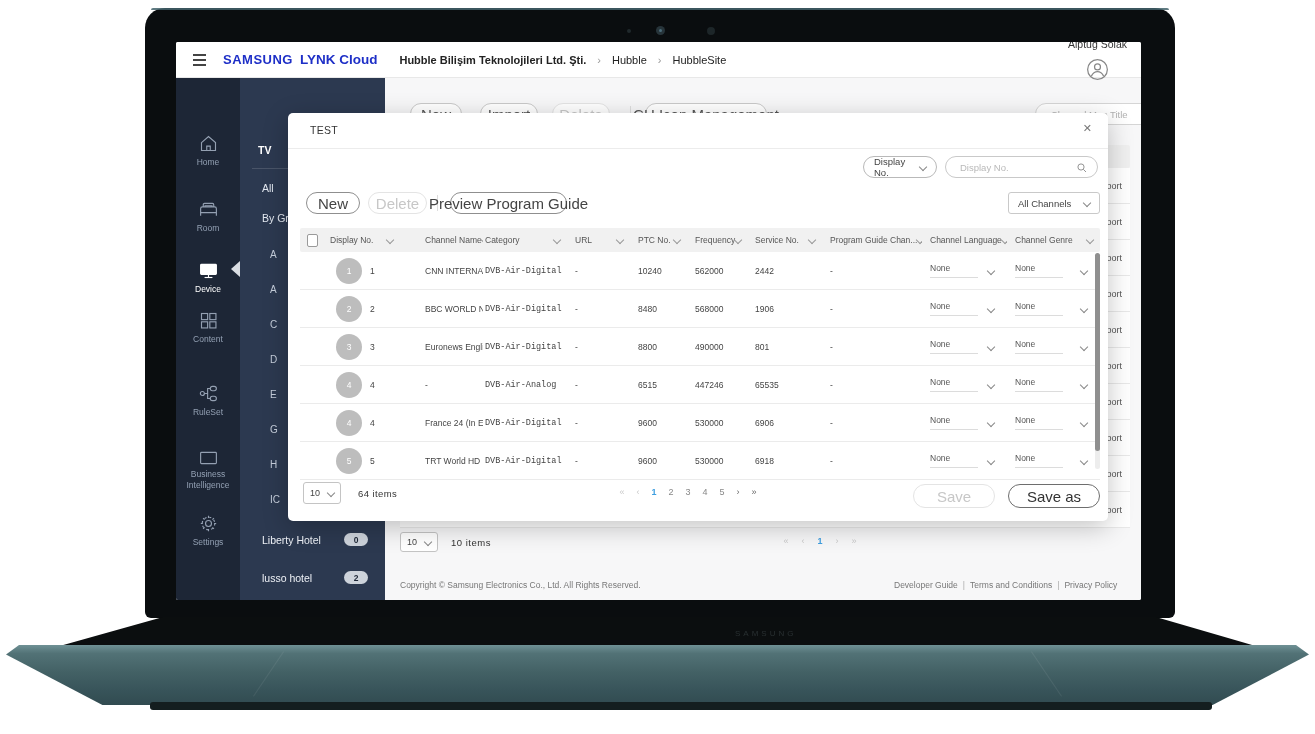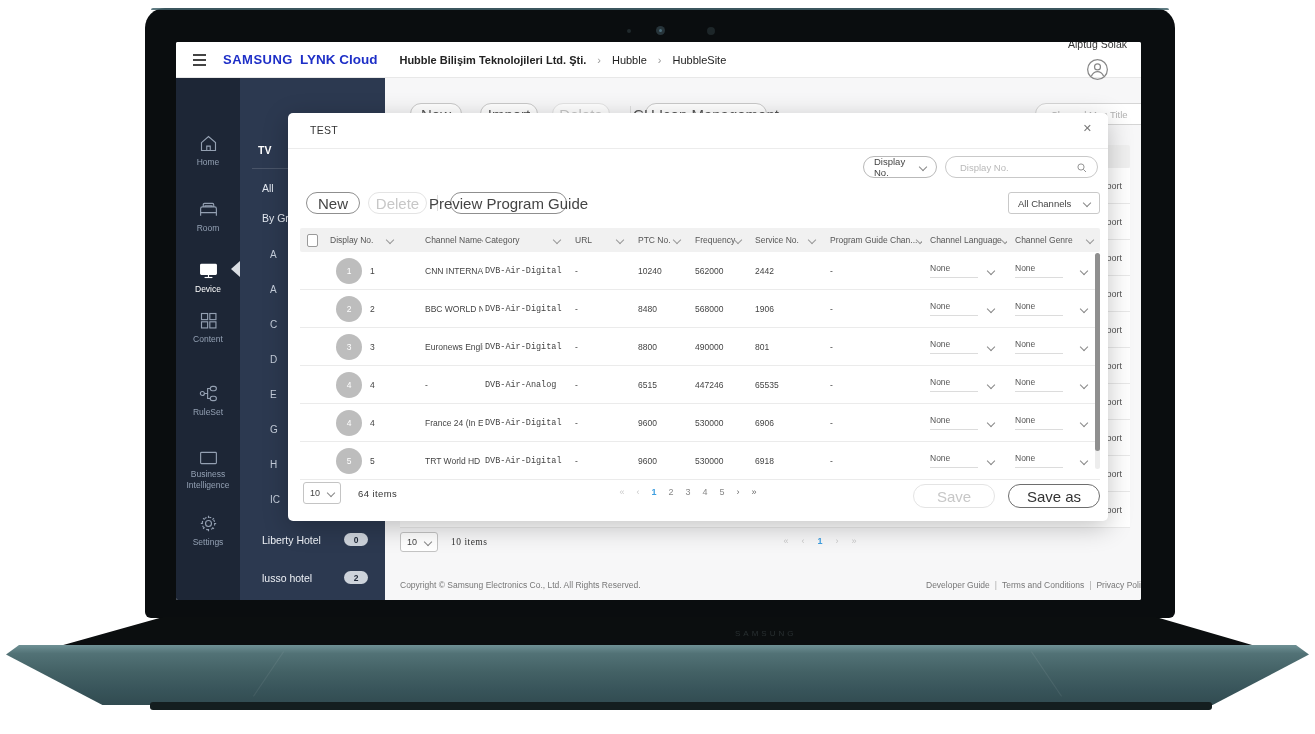--- a/index.html
+++ b/index.html
@@ -74,33 +74,33 @@
   .cmt{position:absolute;left:650px;top:25px;width:120px;height:22px;border:1px solid #d5d5d5;border-radius:11px;background:#fff;box-sizing:border-box;}
   .cmt input{border:0;outline:0;background:transparent;width:100px;margin:3px 0 0 13px;font-size:9.5px;color:#666;font-family:inherit;}
   .cmt input::placeholder{color:#b2b2b2;}
   .bg-table{position:absolute;left:15px;top:67px;width:730px;}
   .bg-thead{height:23px;background:#f0f0f0;border-radius:2px;}
   .bgrow{height:35px;background:#fff;border-bottom:1px solid #e9e9e9;position:relative;}
   .bgrow span{position:absolute;right:8px;top:50%;transform:translateY(-50%);font-size:9px;color:#555;cursor:pointer;}
   .bg-foot{position:absolute;left:0;top:452px;width:756px;height:26px;}
   .psize{position:absolute;box-sizing:border-box;width:38px;height:20px;border:1px solid #c4c4c4;border-radius:3px;background:#fff;display:flex;align-items:center;justify-content:space-between;padding:0 6px;font-size:9px;color:#444;cursor:pointer;}
   .bg-foot .psize{left:15px;top:2px;}
-  .bg-items{position:absolute;left:66px;top:7px;font-size:9.5px;color:#333;letter-spacing:.5px;font-family:Liberation Serif, serif;}
+  .bg-items{position:absolute;left:66px;top:7px;font-size:9.5px;color:#333;letter-spacing:.5px;}
   .pager{display:flex;align-items:center;gap:13px;font-size:9px;color:#c9c9c9;}
   .bg-pager{position:absolute;left:370px;top:6px;width:130px;justify-content:center;}
   .pg{cursor:pointer;}
   .pg-first::after{content:"\00AB";}
   .pg-prev::after{content:"\2039";}
   .pg-next::after{content:"\203A";}
   .pg-last::after{content:"\00BB";}
   .pg.num{color:#888;}
   .pg.num.active{color:#3f9fe0;font-weight:700;}
   .bg-footer{position:absolute;left:0;top:502px;width:756px;font-size:8.5px;color:#777;white-space:nowrap;}
   .bg-footer .copy{position:absolute;left:15px;top:0;}
-  .flinks{position:absolute;left:541px;top:0;display:flex;}
+  .flinks{position:absolute;left:509px;top:0;display:flex;}
   .flink{cursor:pointer;}
   .flink + .flink::before{content:"|";margin:0 5px;color:#aaa;cursor:default;}
 
   
   .modal{position:absolute;left:112px;top:71px;width:820px;height:408px;background:#fff;border-radius:5px;box-shadow:0 6px 26px rgba(0,0,0,.24);z-index:10;}
   .m-title{position:absolute;left:22px;top:11px;font-size:10.5px;font-weight:500;color:#333;letter-spacing:.3px;}
   .m-close{position:absolute;right:16px;top:9px;font-size:11px;color:#777;cursor:pointer;}
   .m-close::after{content:"\2715";}
   .m-hdiv{position:absolute;left:0;top:35px;width:820px;height:1px;background:#ececec;}
   .chev{width:5px;height:5px;border-right:1.2px solid #888;border-bottom:1.2px solid #888;transform:rotate(45deg);display:inline-block;flex:none;}

